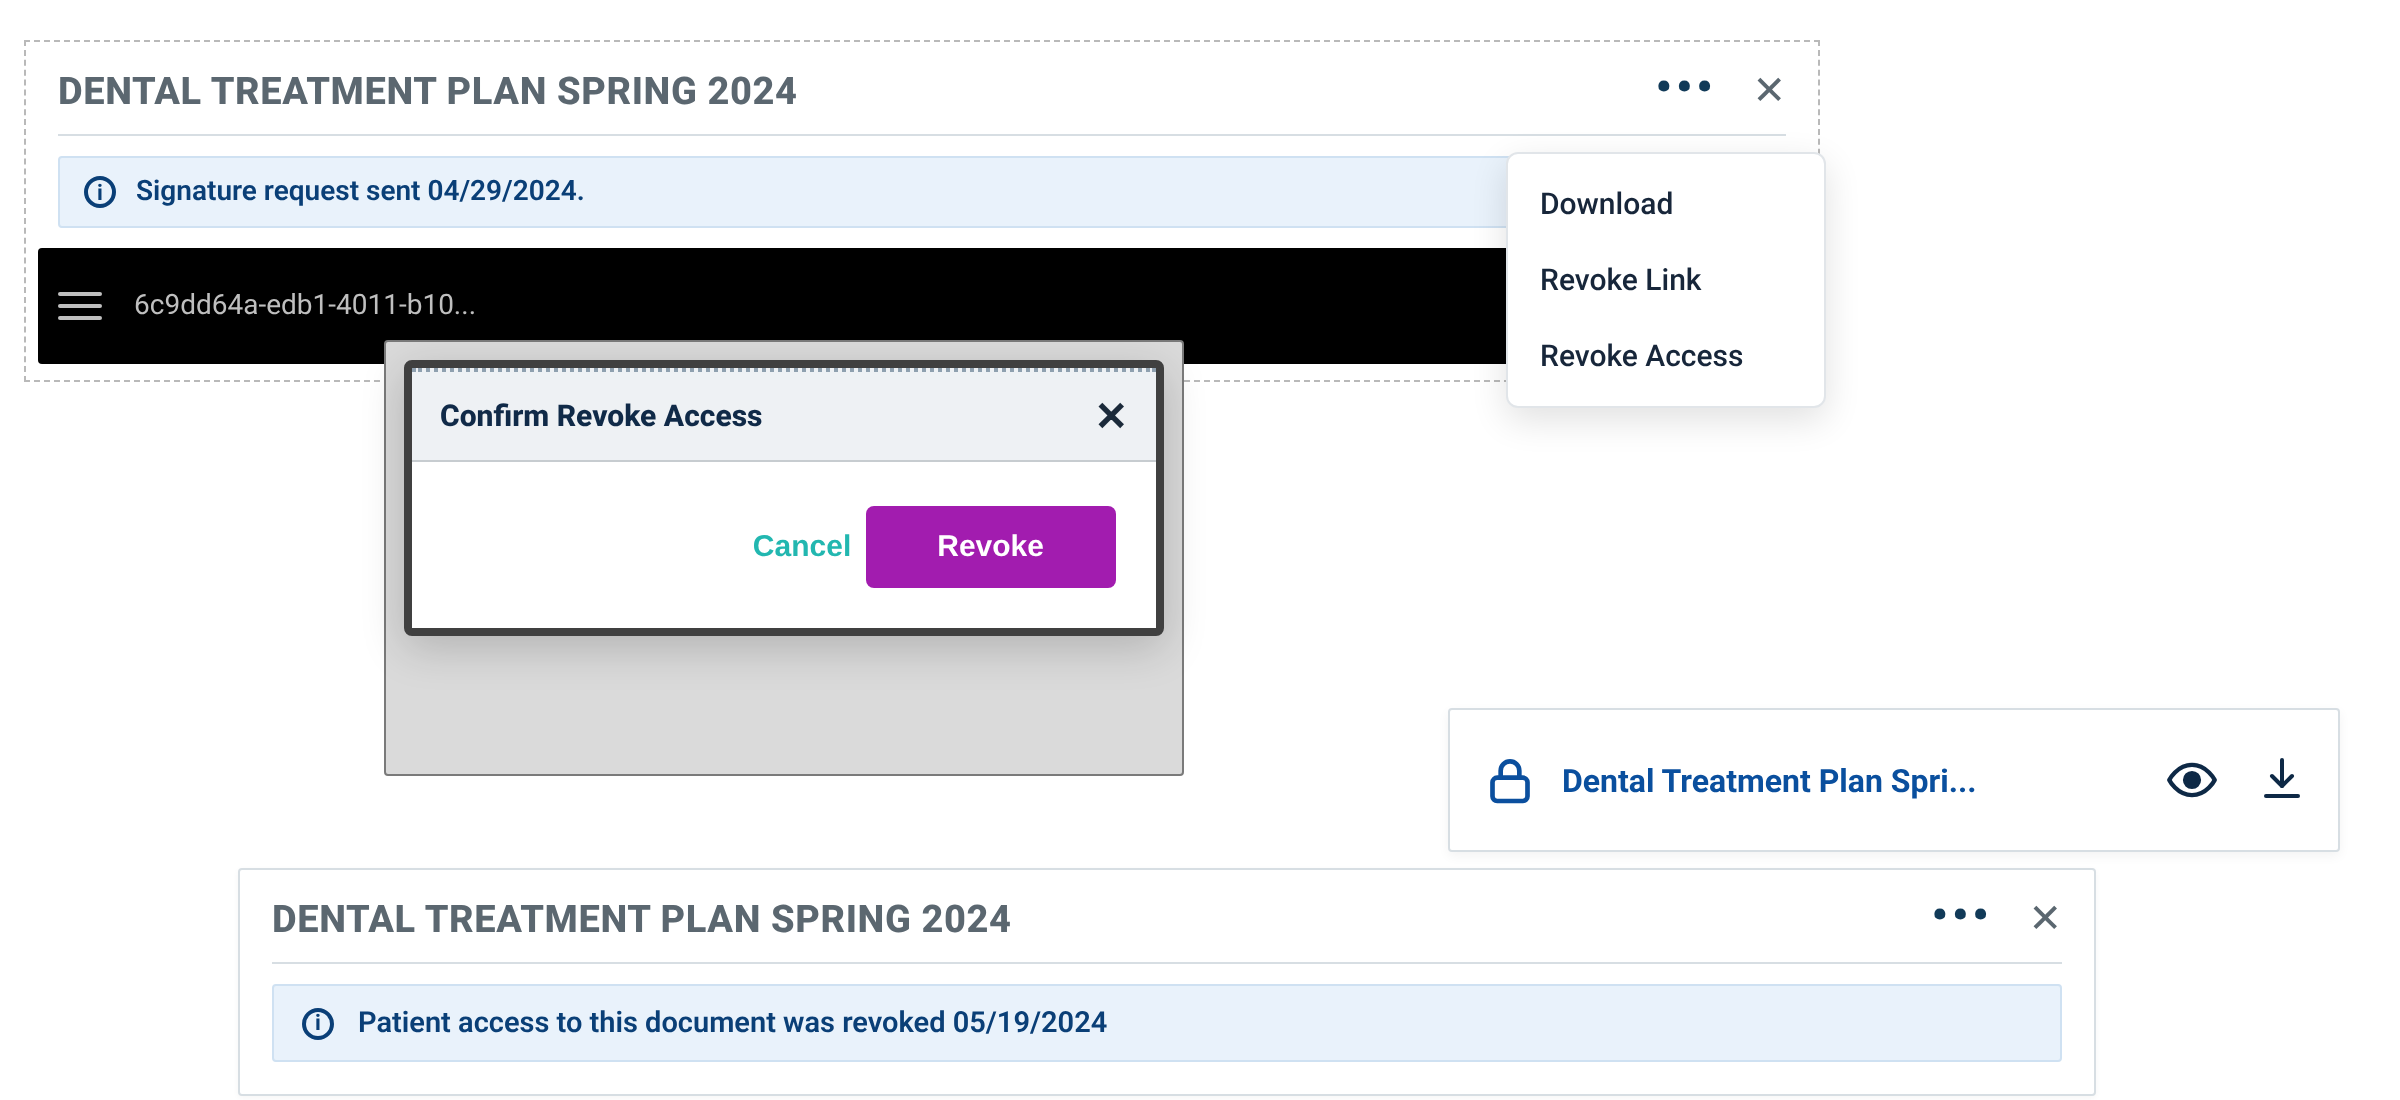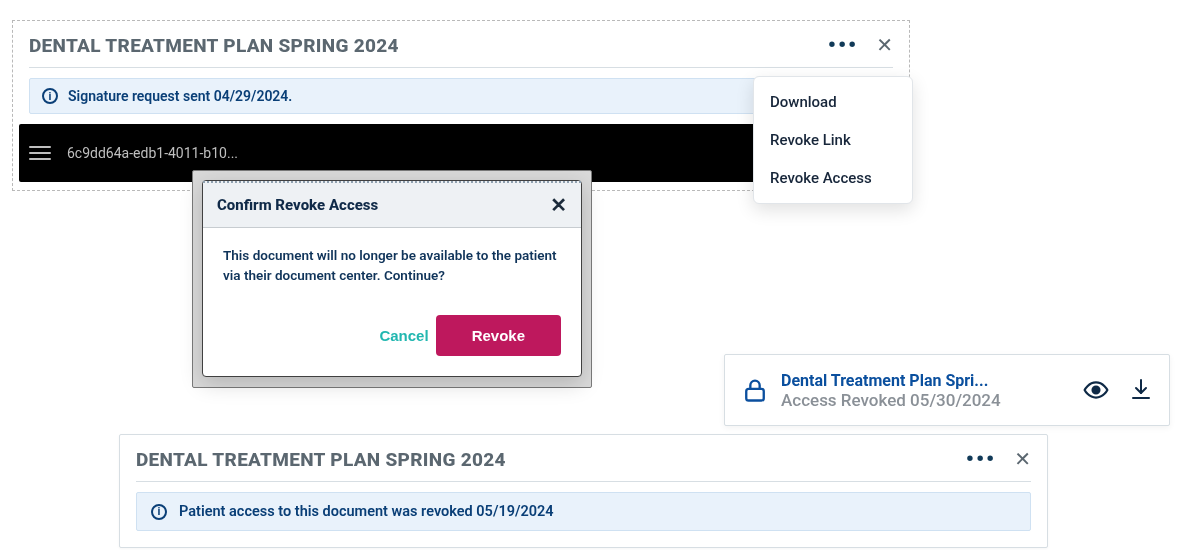--- a/index.html
+++ b/index.html
@@ -111,21 +111,21 @@
     background: #dadada;
     border: 1px solid #7a7a7a;
     border-radius: 2px;
   }
   .modal {
     position: absolute;
     left: 202px;
     top: 180px;
     width: 380px;
     background: #fff;
-    border: 1px solid #404040;
+    border: 4px solid #404040;
     border-radius: 4px;
     box-shadow: 0 6px 22px rgba(0,0,0,.18);
     z-index: 6;
   }
   .modal-header {
     background: #eef1f4;
     border-top: 2px dotted #8fa0af;
     border-bottom: 1px solid #c7ccd0;
     padding: 10px 14px;
     display:flex; align-items:center;
@@ -149,21 +149,21 @@
     justify-content:flex-end;
     gap: 7px;
     padding: 22px 20px 20px 20px;
     align-items:center;
   }
   .btn-cancel {
     background:none; border:none; cursor:pointer;
     color: #22b7b0; font-size: 15px; font-weight:700;
   }
   .btn-primary {
-    background:#be185d;
+    background:#a21caf;
     color:#fff;
     border:none;
     padding: 12px 36px;
     font-size: 15px;
     font-weight: 700;
     border-radius: 4px;
     cursor:pointer;
   }
 
   
@@ -260,37 +260,35 @@
     <div class="dropdown-item">Revoke Access</div>
   </div>
 </div>
 
 <div class="modal-shadow"></div>
 <div class="modal">
   <div class="modal-header">
     <div class="modal-title">Confirm Revoke Access</div>
     <span class="modal-close">✕</span>
   </div>
-  <div class="modal-body">This document will no longer be available to the patient via their document center. Continue?</div>
   <div class="modal-footer">
     <button class="btn-cancel">Cancel</button>
     <button class="btn-primary">Revoke</button>
   </div>
 </div>
 
 <div class="tile">
   <span class="lock">
     <svg width="28" height="28" viewBox="0 0 24 24" fill="none" stroke="#0b4f9e" stroke-width="2" stroke-linecap="round" stroke-linejoin="round">
       <rect x="4.5" y="11" width="15" height="10" rx="2"></rect>
       <path d="M8 11V8a4 4 0 0 1 8 0v3"></path>
     </svg>
   </span>
   <div class="tile-text">
     <div class="tile-title">Dental Treatment Plan Spri...</div>
-    <div class="tile-sub">Access Revoked 05/30/2024</div>
   </div>
   <div class="tile-actions">
     <span class="icon-btn">
       <svg width="26" height="26" viewBox="0 0 24 24" fill="none" stroke="#0e2946" stroke-width="2" stroke-linecap="round" stroke-linejoin="round">
         <path d="M1.5 12S5 5 12 5s10.5 7 10.5 7-3.5 7-10.5 7S1.5 12 1.5 12z"></path>
         <circle cx="12" cy="12" r="3.2" fill="#0e2946"></circle>
       </svg>
     </span>
     <span class="icon-btn">
       <svg width="24" height="24" viewBox="0 0 24 24" fill="none" stroke="#0e2946" stroke-width="2" stroke-linecap="round" stroke-linejoin="round">

